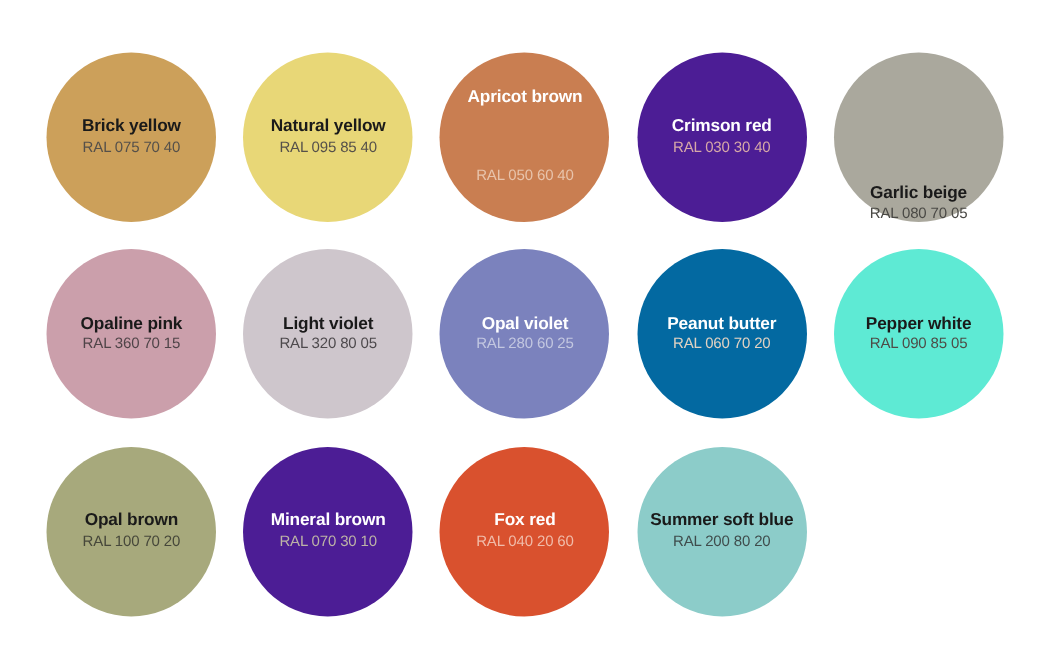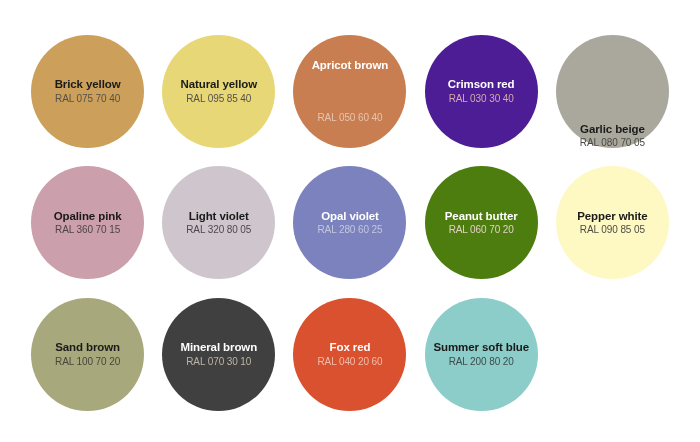--- a/index.html
+++ b/index.html
@@ -102,39 +102,39 @@
         <div class="swatch-code" style="color: rgb(77, 73, 76);">RAL 320 80 05</div>
       </div>
     </div>
     <div class="swatch-cell">
       <div class="swatch" style="background: rgb(123, 130, 189);">
         <div class="swatch-name" style="color: rgb(255, 255, 255);">Opal violet</div>
         <div class="swatch-code" style="color: rgb(195, 199, 224);">RAL 280 60 25</div>
       </div>
     </div>
     <div class="swatch-cell">
-      <div class="swatch" style="background: #4d7c0f;">
+      <div class="swatch" style="background: #0369a1;">
         <div class="swatch-name" style="color: rgb(255, 255, 255);">Peanut butter</div>
         <div class="swatch-code" style="color: rgb(226, 210, 194);">RAL 060 70 20</div>
       </div>
     </div>
     <div class="swatch-cell">
-      <div class="swatch" style="background: #fef9c3;">
+      <div class="swatch" style="background: #5eead4;">
         <div class="swatch-name" style="color: rgb(26, 26, 26);">Pepper white</div>
         <div class="swatch-code" style="color: rgb(78, 76, 71);">RAL 090 85 05</div>
       </div>
     </div>
     <div class="swatch-cell">
       <div class="swatch" style="background: rgb(167, 169, 124);">
-        <div class="swatch-name" style="color: rgb(26, 26, 26);">Sand brown</div>
+        <div class="swatch-name" style="color: rgb(26, 26, 26);">Opal brown</div>
         <div class="swatch-code" style="color: rgb(70, 71, 58);">RAL 100 70 20</div>
       </div>
     </div>
     <div class="swatch-cell">
-      <div class="swatch" style="background: #404040;">
+      <div class="swatch" style="background: #4c1d95;">
         <div class="swatch-name" style="color: rgb(255, 255, 255);">Mineral brown</div>
         <div class="swatch-code" style="color: rgb(189, 180, 166);">RAL 070 30 10</div>
       </div>
     </div>
     <div class="swatch-cell">
       <div class="swatch" style="background: rgb(217, 81, 46);">
         <div class="swatch-name" style="color: rgb(255, 255, 255);">Fox red</div>
         <div class="swatch-code" style="color: rgb(240, 188, 170);">RAL 040 20 60</div>
       </div>
     </div>

